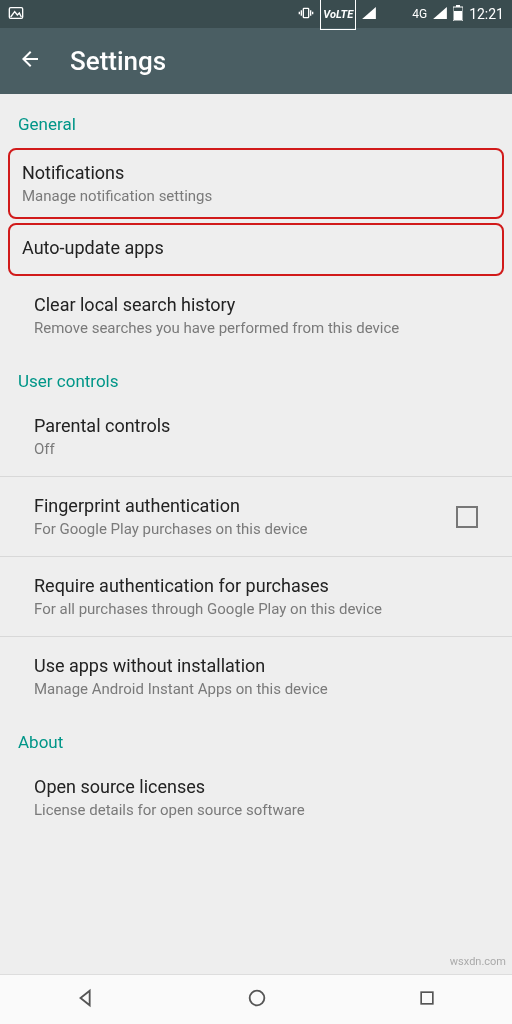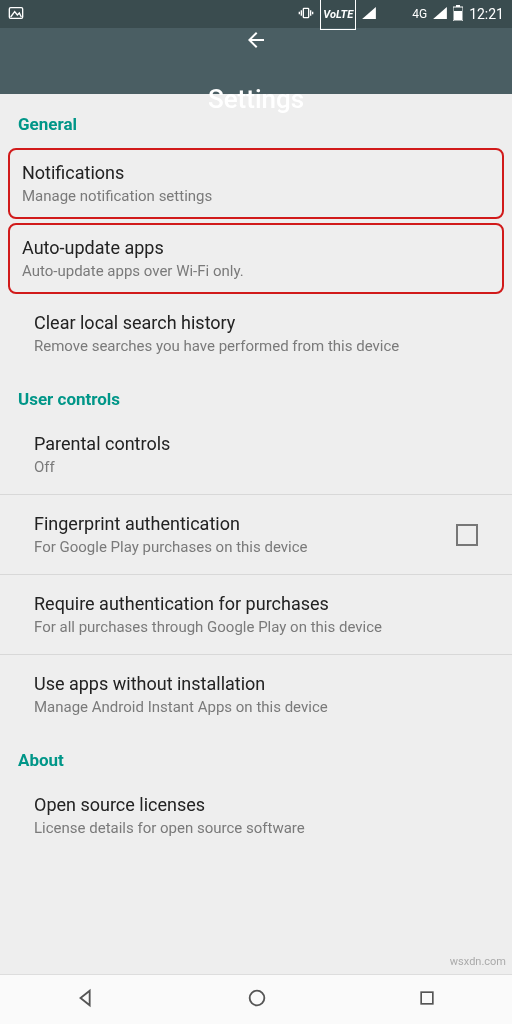--- a/index.html
+++ b/index.html
@@ -31,33 +31,32 @@
       font-style: italic;
     }
     .app-bar {
       height: 66px;
       background: #4a5e63;
       color: #fff;
       display: flex;
       align-items: center;
       padding: 0 18px;
       gap: 28px;
-      flex-direction: column;
     }
     .back-arrow svg { fill: #fff; }
     .app-title {
       font-size: 26px;
       font-weight: 500;
     }
     .content {
       padding: 0;
     }
     .section-header {
       color: #009688;
-      font-weight: 700;
+      font-weight: 400;
       font-size: 17px;
       padding: 20px 18px 10px;
     }
     .item {
       padding: 14px 34px;
       position: relative;
     }
     .item-title {
       font-size: 18px;
       color: #222;
@@ -169,21 +168,20 @@
 
   <div class="section-header">General</div>
 
   <div class="item highlight">
     <div class="item-title">Notifications</div>
     <div class="item-sub">Manage notification settings</div>
   </div>
 
   <div class="item highlight">
     <div class="item-title">Auto-update apps</div>
-    <div class="item-sub">Auto-update apps over Wi-Fi only.</div>
   </div>
 
   <div class="item">
     <div class="item-title">Clear local search history</div>
     <div class="item-sub">Remove searches you have performed from this device</div>
   </div>
 
   <div class="section-header">User controls</div>
 
   <div class="item">

